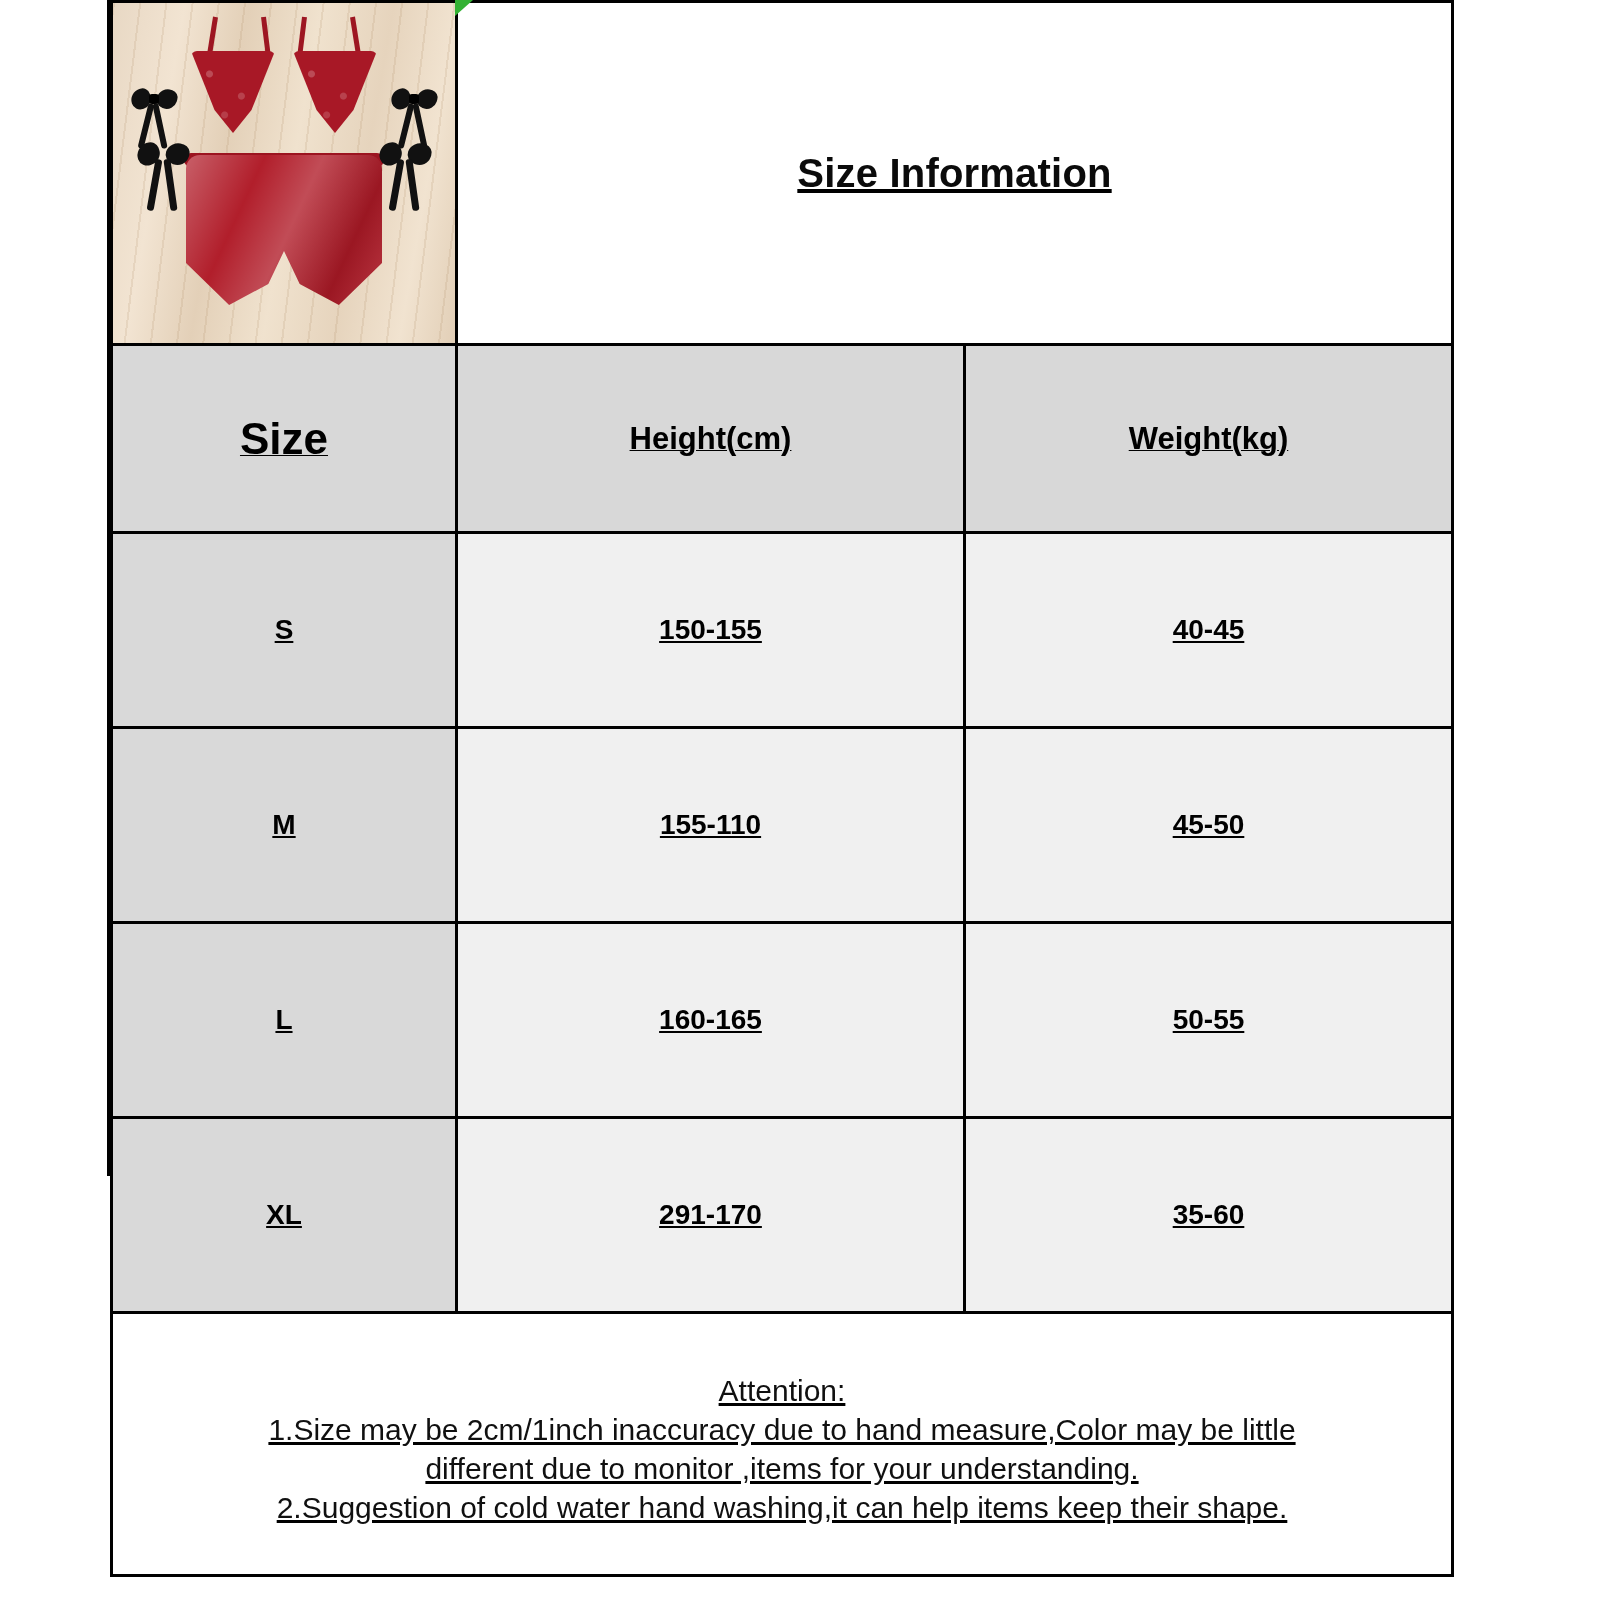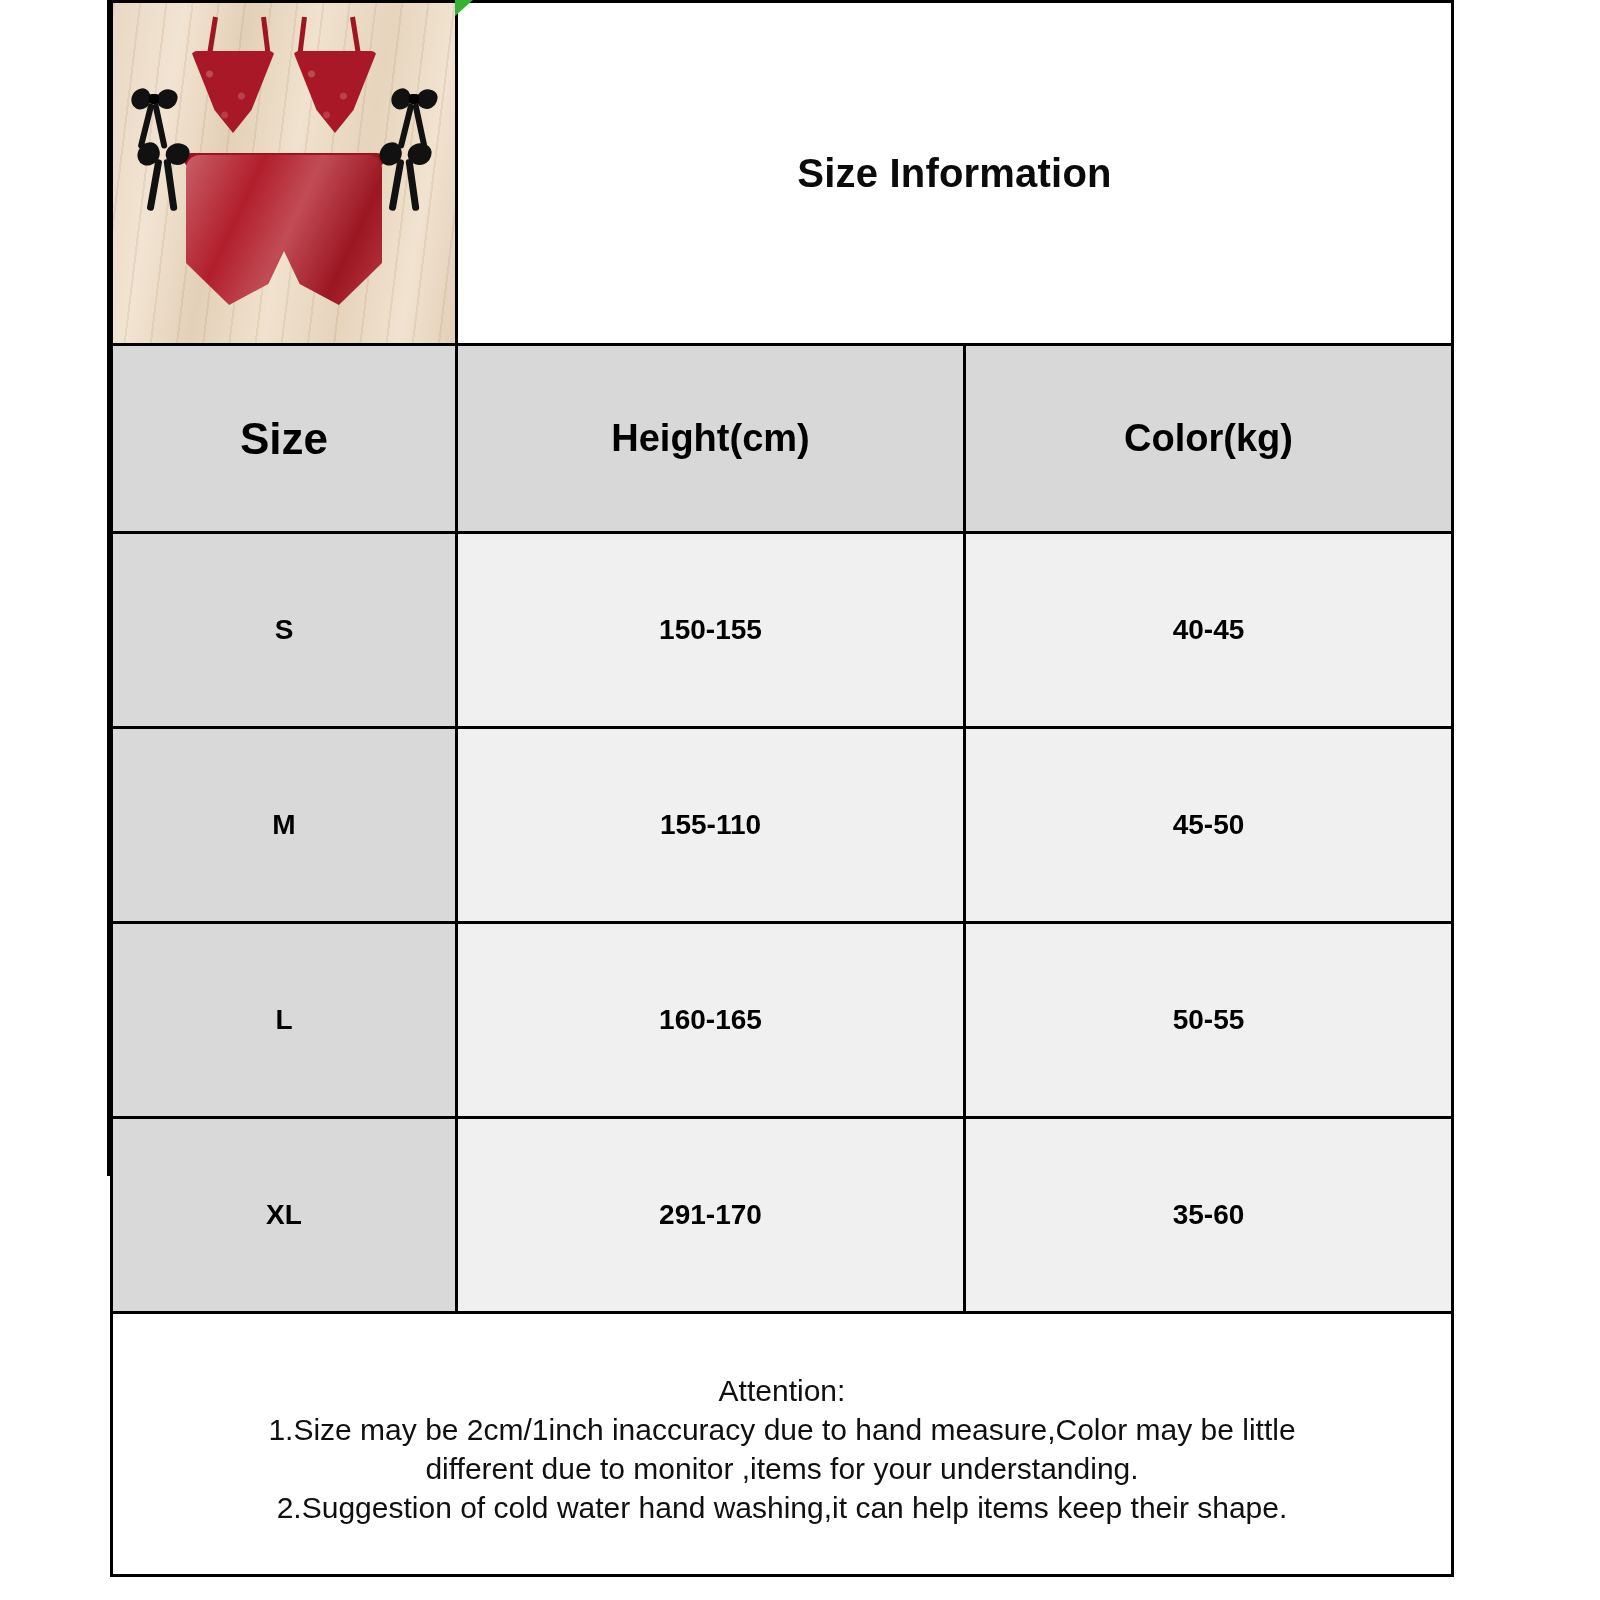--- a/index.html
+++ b/index.html
@@ -25,20 +25,21 @@
   .card {
     position: absolute;
     left: 107px;
     top: 0px;
     width: 1347px;
     height: 1176px;
     border: 3px solid #000000;
     border-top: none;
     box-sizing: border-box;
     background: #0369a1;
+    text-decoration: underline;
   }
 
   table.size-table {
     width: 100%;
     border-collapse: collapse;
     table-layout: fixed;
   }
 
   table.size-table td {
     border: 3px solid #000000;
@@ -226,21 +227,21 @@
 
   
   .row-head td { height: 185px; background: #d8d8d8; }
   .head-size {
     font-size: 44px;
     font-weight: bold;
     color: #000;
     text-align: right;
   }
   .head-metric {
-    font-size: 38px;
+    font-size: 31px;
     font-weight: bold;
     color: #000;
     text-align: right;
   }
 
   
   .row-data td { height: 192px; }
   .cell-size {
     background: #d9d9d9;
     font-size: 28px;
@@ -333,21 +334,21 @@
         </tr>
 
         <tr class="row-head">
           <td>
             <span class="head-size">Size</span>
           </td>
           <td>
             <span class="head-metric">Height(cm)</span>
           </td>
           <td>
-            <span class="head-metric">Color(kg)</span>
+            <span class="head-metric">Weight(kg)</span>
           </td>
         </tr>
 
         <tr class="row-data">
           <td class="cell-size">S</td>
           <td class="cell-val">150-155</td>
           <td class="cell-val">40-45</td>
         </tr>
 
         <tr class="row-data">

